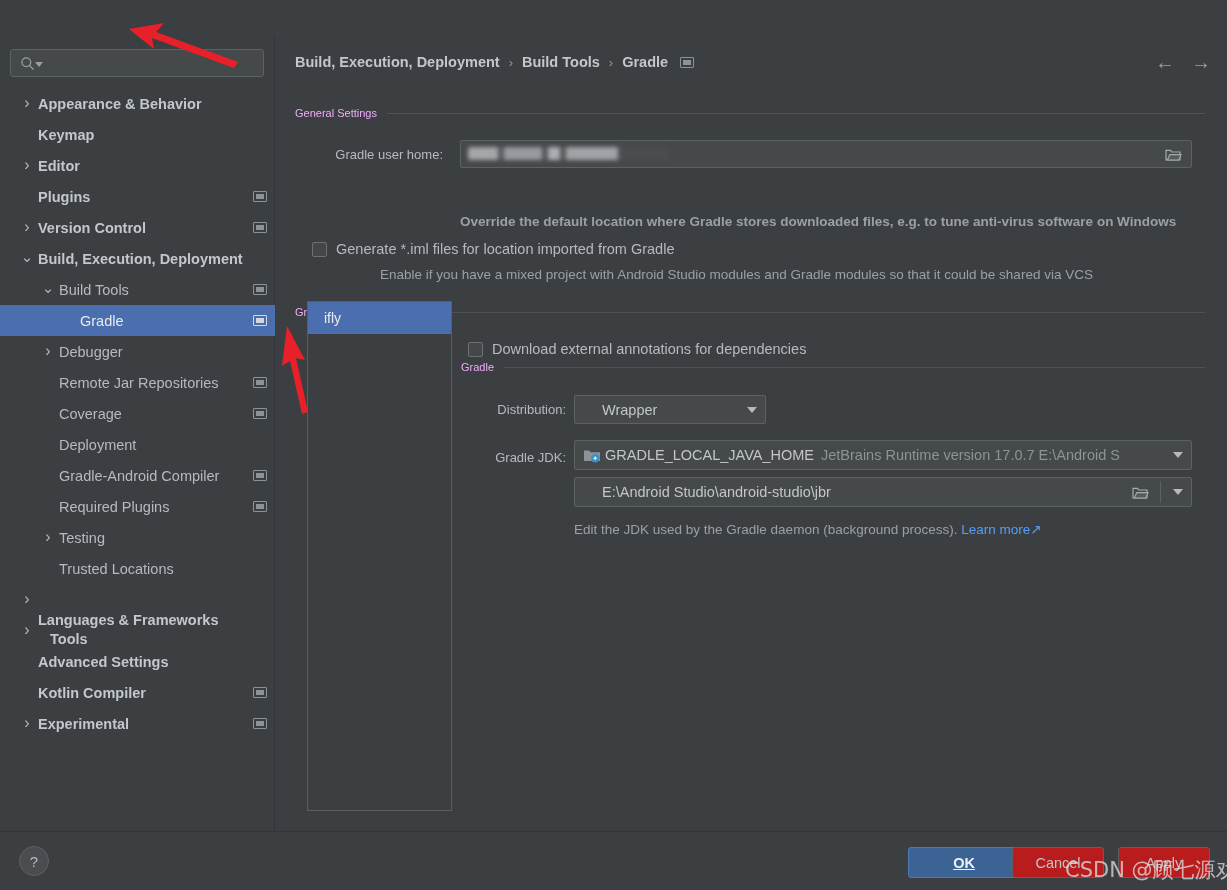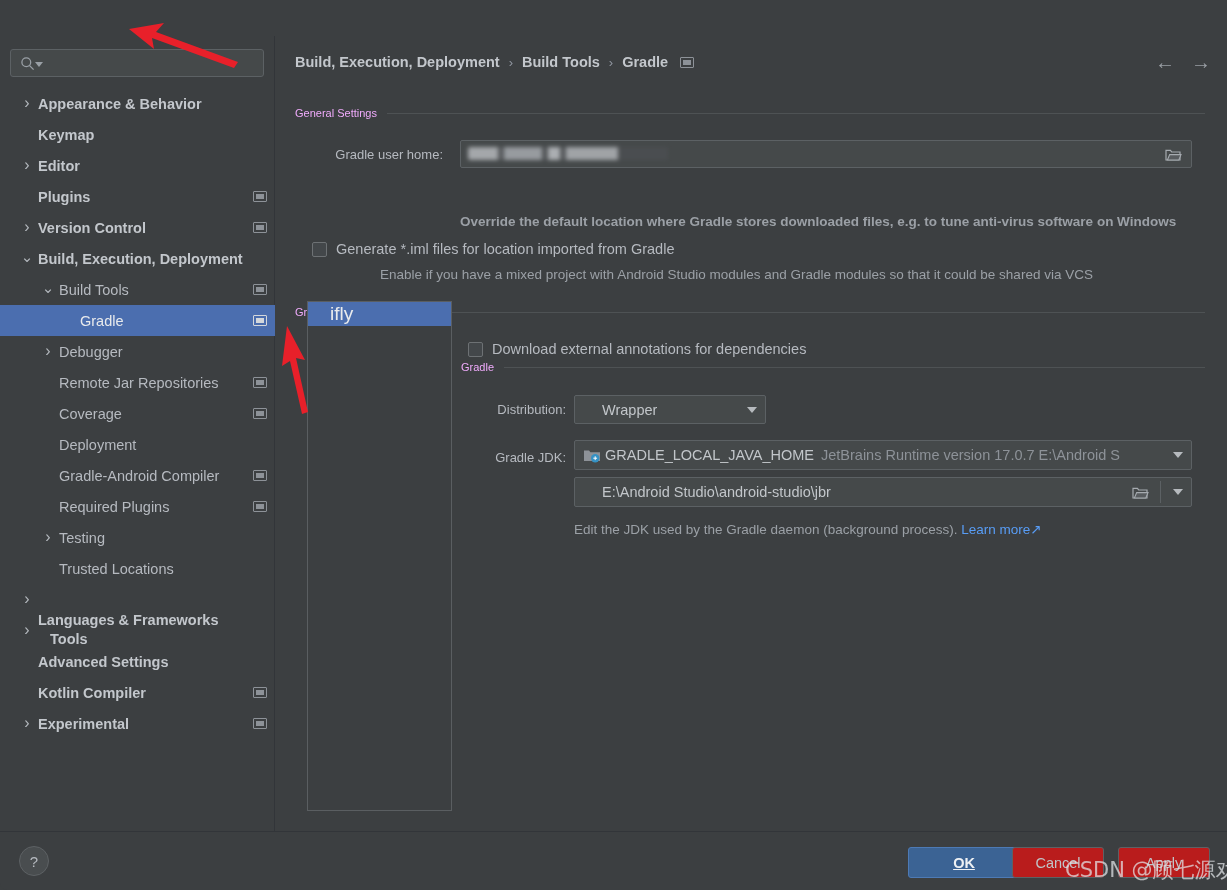--- a/index.html
+++ b/index.html
@@ -118,22 +118,22 @@
   .cbx {
     position: absolute; width: 15px; height: 15px;
     border: 1px solid #6d7174; border-radius: 2px; background: #43474a;
   }
   .cbx-lbl { position: absolute; font-size: 14.5px; color: #b6bac0; white-space: nowrap; }
 
   .projlist {
     position: absolute; background: #3c3f41; border: 1px solid #5a5e61;
   }
   .projlist .item {
-    height: 24px; display: flex; align-items: center; padding-left: 22px;
-    font-size: 19px; color: #b6bac0;
+    height: 32px; display: flex; align-items: center; padding-left: 16px;
+    font-size: 14px; color: #b6bac0;
   }
   .projlist .item.sel { background: #4b6eaf; color: #e9ebed; }
 
   .combo {
     position: absolute; background: #45494a; border: 1px solid #5c6164; border-radius: 2px;
     display: flex; align-items: center;
   }
   .combo .ctext { font-size: 14.5px; color: #c2c6ca; margin-left: 27px; white-space: nowrap; overflow: hidden; }
   .combo .arrowbox {
     position: absolute; right: 0; top: 0; bottom: 0; width: 26px;

